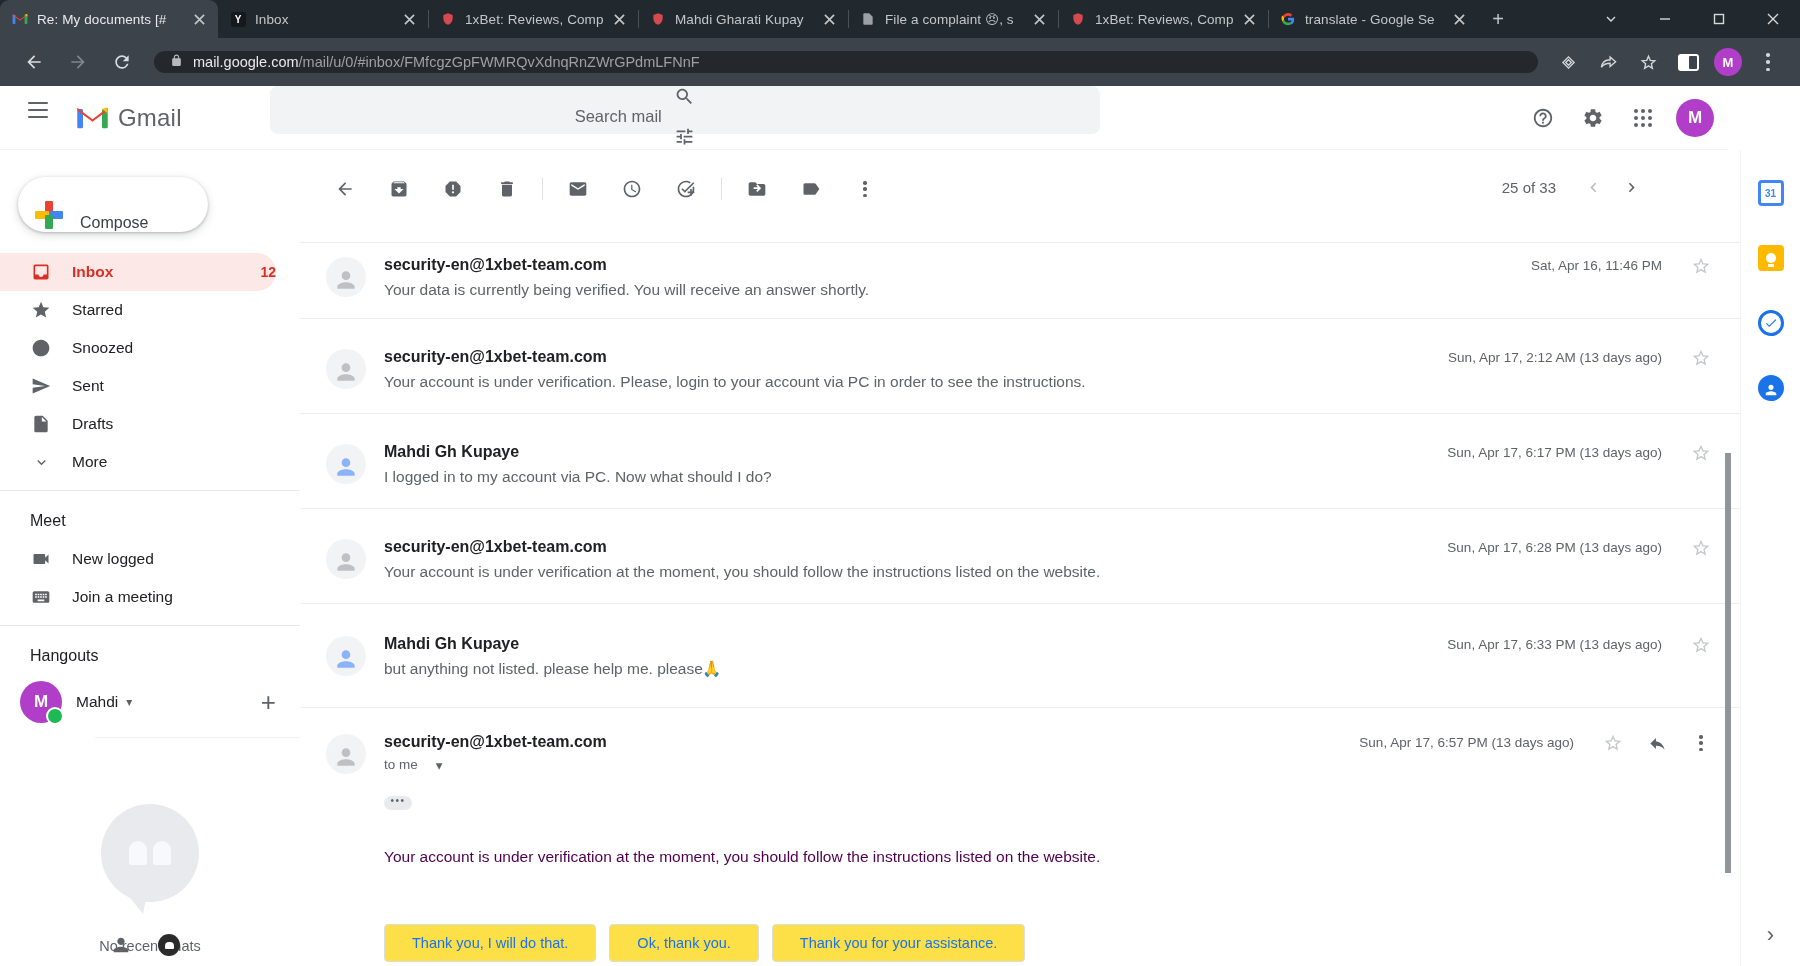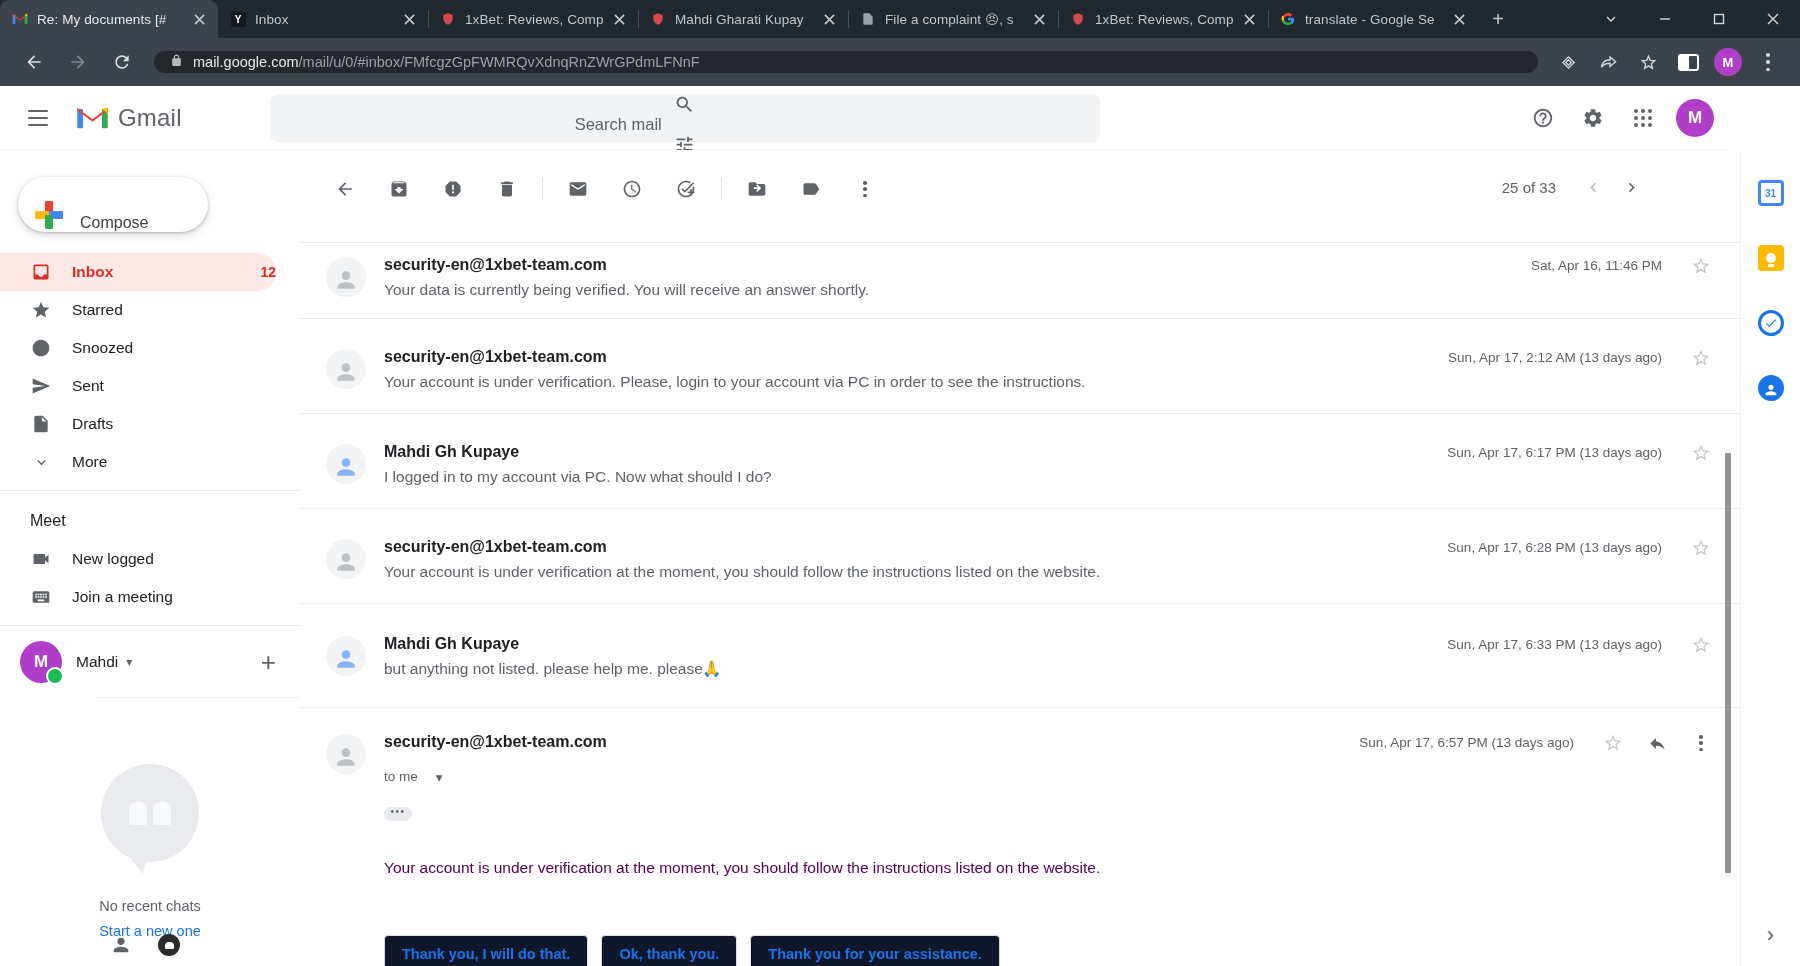--- a/index.html
+++ b/index.html
@@ -43,21 +43,21 @@
   .tb-ic svg{width:19px;height:19px;fill:none;stroke:#d4d7da;stroke-width:1.7;}
   .sidepanel-ic{width:21px;height:17px;background:#fff;border-radius:3px;position:relative;}
   .sidepanel-ic::after{content:"";position:absolute;right:2px;top:2px;bottom:2px;width:8px;background:#3c434a;border-radius:1px;}
   .avatar-sm{width:28px;height:28px;border-radius:50%;background:#b03ec9;color:#fff;font-size:13px;font-weight:bold;
     display:flex;align-items:center;justify-content:center;margin:0 6px;cursor:pointer;}
   .dots-v{width:4px;height:18px;display:flex;flex-direction:column;justify-content:space-between;align-items:center;}
   .dots-v i{width:3.5px;height:3.5px;border-radius:50%;background:#d4d7da;}
 
   
   .gmail-header{position:absolute;left:0;top:86px;width:1728px;height:64px;background:#fff;
-    display:flex;align-items:center;border-bottom:1px solid #f1f3f4;}
+    display:flex;border-bottom:1px solid #f1f3f4;}
   .burger{width:48px;height:48px;margin-left:14px;border-radius:50%;display:flex;flex-direction:column;justify-content:center;
     align-items:center;gap:5px;cursor:pointer;}
   .burger i{width:20px;height:2px;background:#5f6368;border-radius:1px;}
   .logo{display:flex;align-items:center;margin-left:14px;cursor:pointer;}
   .logo-text{font-size:24px;color:#5f6368;margin-left:9px;letter-spacing:.2px;}
   .search{width:830px;height:48px;margin-left:88px;background:#f1f3f4;border-radius:8px;display:flex;align-items:center;padding:0 10px;flex-direction:column;}
   .search-ic,.tune-ic{width:44px;height:44px;border-radius:50%;display:flex;align-items:center;justify-content:center;cursor:pointer;}
   .search-ic svg,.tune-ic svg{width:21px;height:21px;fill:#5f6368;}
   .search-input{flex:1;border:none;outline:none;background:transparent;font-size:16.5px;color:#202124;
     font-family:"Liberation Sans",sans-serif;}
@@ -146,28 +146,28 @@
   .star-ic svg{width:20px;height:20px;fill:#c4c7ca;}
   .act-ic{width:34px;height:34px;margin-left:10px;margin-top:-6px;border-radius:50%;
     display:flex;align-items:center;justify-content:center;cursor:pointer;}
   .act-ic svg{width:19px;height:19px;fill:#5f6368;}
   .dots-v2{width:4px;height:16px;display:flex;flex-direction:column;justify-content:space-between;align-items:center;}
   .dots-v2 i{width:3.5px;height:3.5px;border-radius:50%;background:#5f6368;}
 
   .expanded{border-top:1px solid #ededed;padding:24px 22px 0 26px;}
   .exp-head{display:flex;}
   .exp-meta{margin-left:18px;min-width:0;}
-  .to-line{font-size:13.5px;color:#5f6368;margin-top:16px;display:flex;align-items:center;gap:18px;}
+  .to-line{font-size:13.5px;color:#5f6368;margin-top:4px;display:flex;align-items:center;gap:18px;}
   .trim-chip{display:inline-flex;align-items:center;justify-content:center;margin:22px 0 0 58px;
     width:28px;height:14px;border-radius:7px;background:#e8eaed;color:#5f6368;font-size:10px;
     letter-spacing:1.5px;cursor:pointer;line-height:1;padding-bottom:4px;}
   .exp-body{margin:38px 0 0 58px;font-size:15.5px;color:#500050;}
   .smart-replies{display:flex;gap:13px;margin:58px 0 0 58px;}
-  .chip{height:38px;padding:0 17px;border:1px solid #dadce0;border-radius:4px;background:#0f172a;
-    color:#1a73e8;font-size:14.5px;font-weight:700;display:flex;align-items:center;cursor:pointer;white-space:nowrap;}
+  .chip{height:38px;padding:0 27px;border:1px solid #dadce0;border-radius:4px;background:#fde047;
+    color:#1a73e8;font-size:14.5px;font-weight:400;display:flex;align-items:center;cursor:pointer;white-space:nowrap;}
 
   .scroll-thumb{position:absolute;right:9px;top:303px;width:6px;height:420px;background:#90959a;border-radius:0;}
 
   
   .right-strip{width:60px;height:816px;background:#fff;border-left:1px solid #f1f3f4;position:relative;flex:0 0 auto;}
   .rs-ic{position:absolute;left:50%;transform:translateX(-50%);width:36px;height:36px;border-radius:50%;
     display:flex;align-items:center;justify-content:center;cursor:pointer;}
   .cal-ic{width:26px;height:26px;border-radius:4px;background:#fff;border:3px solid #4285f4;position:relative;
     display:flex;align-items:center;justify-content:center;font-size:10px;font-weight:bold;color:#4285f4;}
   .keep-ic{width:26px;height:26px;border-radius:4px;background:#ffba00;display:flex;align-items:center;justify-content:center;}
@@ -493,20 +493,21 @@
       <div class="nav-item">
         <span class="n-ic">
           <svg viewBox="0 0 24 24">
               <path d="M20 5H4c-1.1 0-1.99.9-1.99 2L2 17c0 1.1.9 2 2 2h16c1.1 0 2-.9 2-2V7c0-1.1-.9-2-2-2zm-9 3h2v2h-2V8zm0 3h2v2h-2v-2zM8 8h2v2H8V8zm0 3h2v2H8v-2zm-1 2H5v-2h2v2zm0-3H5V8h2v2zm9 7H8v-2h8v2zm0-4h-2v-2h2v2zm0-3h-2V8h2v2zm3 3h-2v-2h2v2zm0-3h-2V8h2v2z"></path>
             </svg>
         </span>
         <span>Join a meeting</span>
       </div>
 
       <div class="side-divider"></div>
+      <div class="section-header">Hangouts</div>
       <div class="hang-row">
         <span class="hang-avatar">M</span>
         <span class="hang-name">Mahdi</span>
         <span class="hang-caret">▾</span>
         <span class="hang-add">+</span>
       </div>
       <div class="hang-subdivider"></div>
 
       <div class="watermark">
         <span class="wm-quotes">

